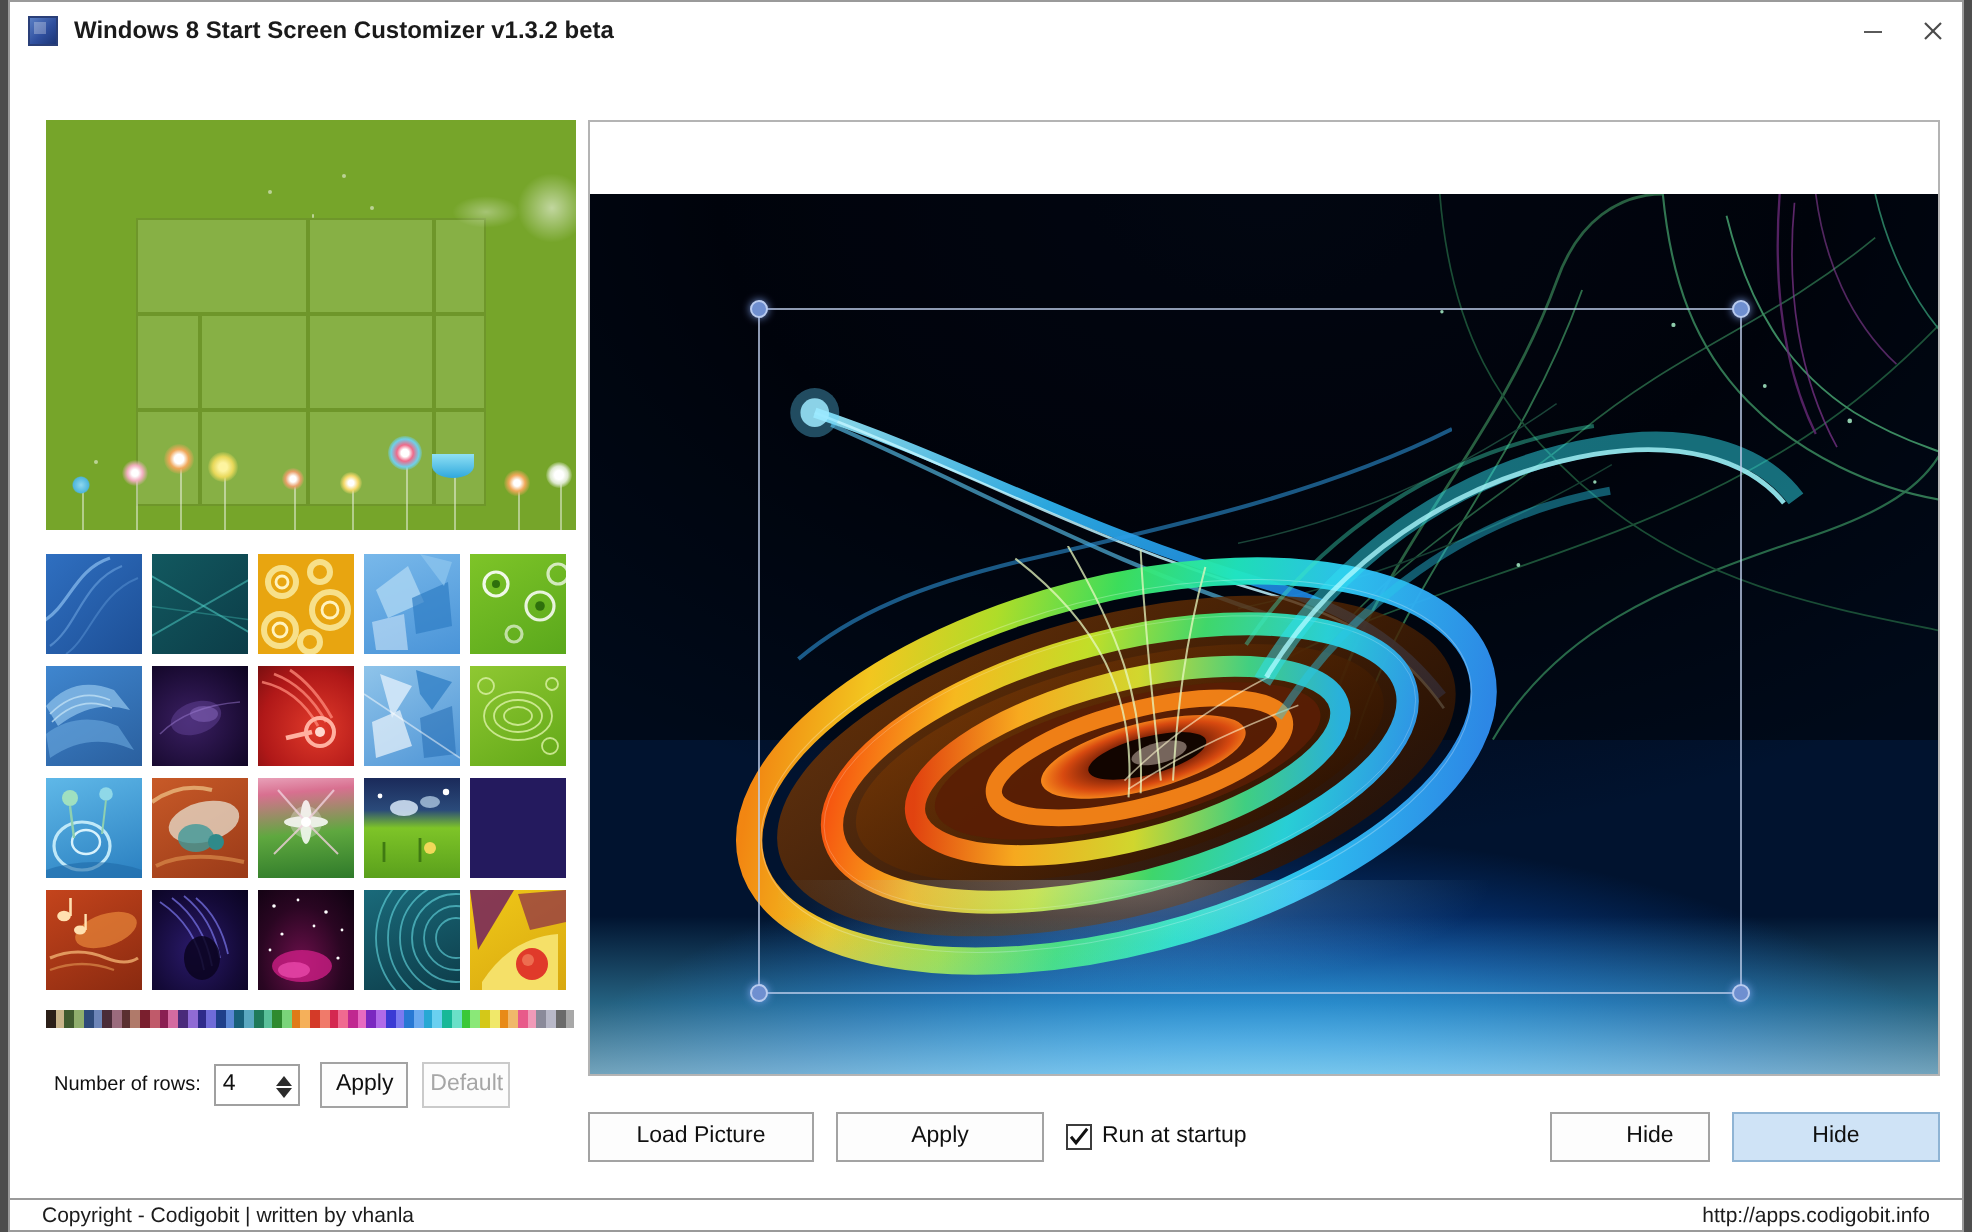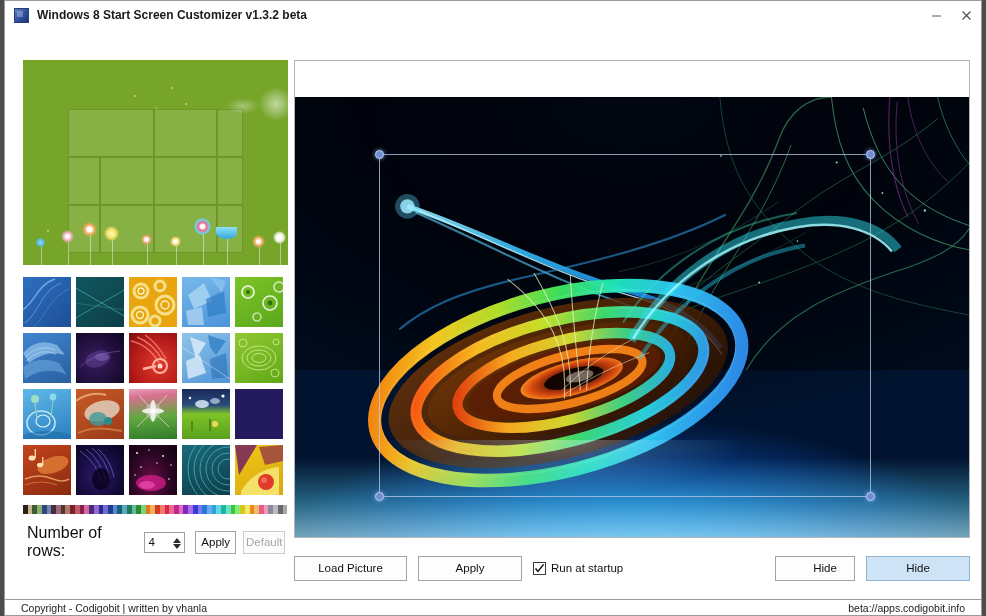--- a/index.html
+++ b/index.html
@@ -75,21 +75,21 @@
   .palette{
     position:absolute;left:18px;top:476px;width:264px;height:9px;
     display:flex;
   }
   .sw{flex:1;height:9px;cursor:pointer;}
 
   .rows-row{
     position:absolute;left:22px;top:501px;width:258px;height:24px;
     display:flex;align-items:center;
   }
-  .lbl{font-size:16px;color:#101010;}
+  .lbl{font-size:10px;color:#101010;}
   .spin{
     width:43px;height:21px;border:1px solid #a0a0a0;background:#fff;
     margin-left:7px;display:flex;align-items:center;position:relative;
     box-sizing:border-box;
   }
   .spin input{
     border:0;outline:0;width:26px;height:17px;font-size:11.5px;
     font-family:"Liberation Sans",sans-serif;color:#101010;padding:0 0 0 3px;background:transparent;
   }
   .spin-btns{position:absolute;right:3px;top:2px;display:flex;flex-direction:column;
@@ -716,14 +716,14 @@
         <div class="spacer"></div>
         <div class="btn btn-hide">Hide</div>
         <div class="btn btn-exit">Hide</div>
       </div>
     </div>
   </div>
 </div>
 
 <div class="statusbar">
   <span class="status-left">Copyright - Codigobit | written by vhanla</span>
-  <span class="status-right">beta://apps.codigobit.info</span>
+  <span class="status-right">http://apps.codigobit.info</span>
 </div>
 
 </body></html>

